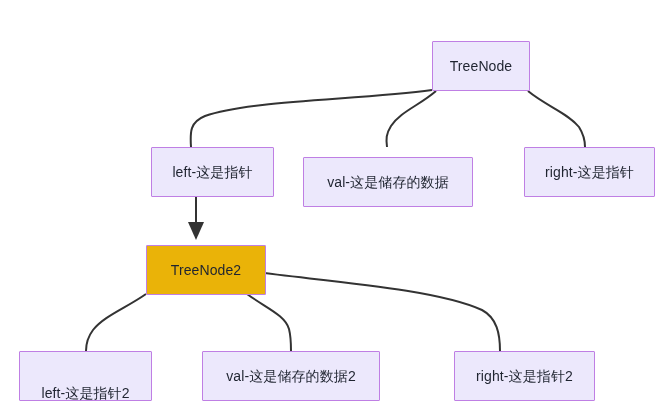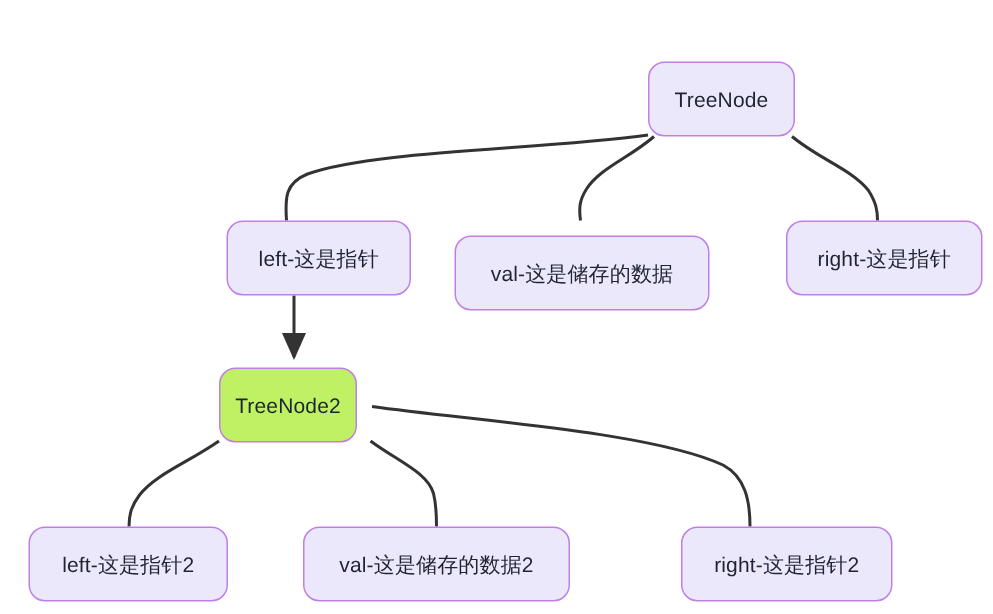--- a/index.html
+++ b/index.html
@@ -26,21 +26,21 @@
     fill: none;
     stroke: #333333;
     stroke-width: 2;
     stroke-linecap: butt;
   }
   .node {
     position: absolute;
     box-sizing: border-box;
     background: #ece8fc;
     border: 1.6px solid #bf7fe4;
-    border-radius: 11px;
+    border-radius: 1px;
     display: flex;
     align-items: center;
     justify-content: center;
     color: #1f2430;
     font-size: 14px;
     line-height: 1;
     white-space: nowrap;
     letter-spacing: 0.1px;
   }
   .node-label {
@@ -76,24 +76,24 @@
       </div>
       <div class="node" style="left: 135px; top: 147px; width: 123px; height: 50px; background: rgb(236, 232, 252); border-color: rgb(191, 127, 228); color: rgb(31, 36, 48); margin-left: 16px;">
         <span class="node-label">left-这是指针</span>
       </div>
       <div class="node" style="left: 303px; top: 147px; width: 170px; height: 50px; background: rgb(236, 232, 252); border-color: rgb(191, 127, 228); color: rgb(31, 36, 48); margin-top: 10px;">
         <span class="node-label">val-这是储存的数据</span>
       </div>
       <div class="node" style="left: 524px; top: 147px; width: 131px; height: 50px; background: rgb(236, 232, 252); border-color: rgb(191, 127, 228); color: rgb(31, 36, 48);">
         <span class="node-label">right-这是指针</span>
       </div>
-      <div class="node" style="left: 146px; top: 245px; width: 92px; height: 50px; background: #bef264; border-color: rgb(191, 127, 228); color: rgb(31, 36, 48);">
+      <div class="node" style="left: 146px; top: 245px; width: 120px; height: 50px; background: #eab308; border-color: rgb(191, 127, 228); color: rgb(31, 36, 48);">
         <span class="node-label">TreeNode2</span>
       </div>
-      <div class="node" style="left: 19px; top: 351px; width: 133px; height: 50px; background: rgb(236, 232, 252); border-color: rgb(191, 127, 228); color: rgb(31, 36, 48);">
+      <div class="node" style="left: 19px; top: 351px; width: 133px; height: 50px; background: rgb(236, 232, 252); border-color: rgb(191, 127, 228); color: rgb(31, 36, 48); align-items: flex-end;">
         <span class="node-label">left-这是指针2</span>
       </div>
       <div class="node" style="left: 202px; top: 351px; width: 178px; height: 50px; background: rgb(236, 232, 252); border-color: rgb(191, 127, 228); color: rgb(31, 36, 48);">
         <span class="node-label">val-这是储存的数据2</span>
       </div>
       <div class="node" style="left: 430px; top: 351px; width: 141px; height: 50px; background: rgb(236, 232, 252); border-color: rgb(191, 127, 228); color: rgb(31, 36, 48); margin-left: 24px;">
         <span class="node-label">right-这是指针2</span>
       </div>
     </div>
 

